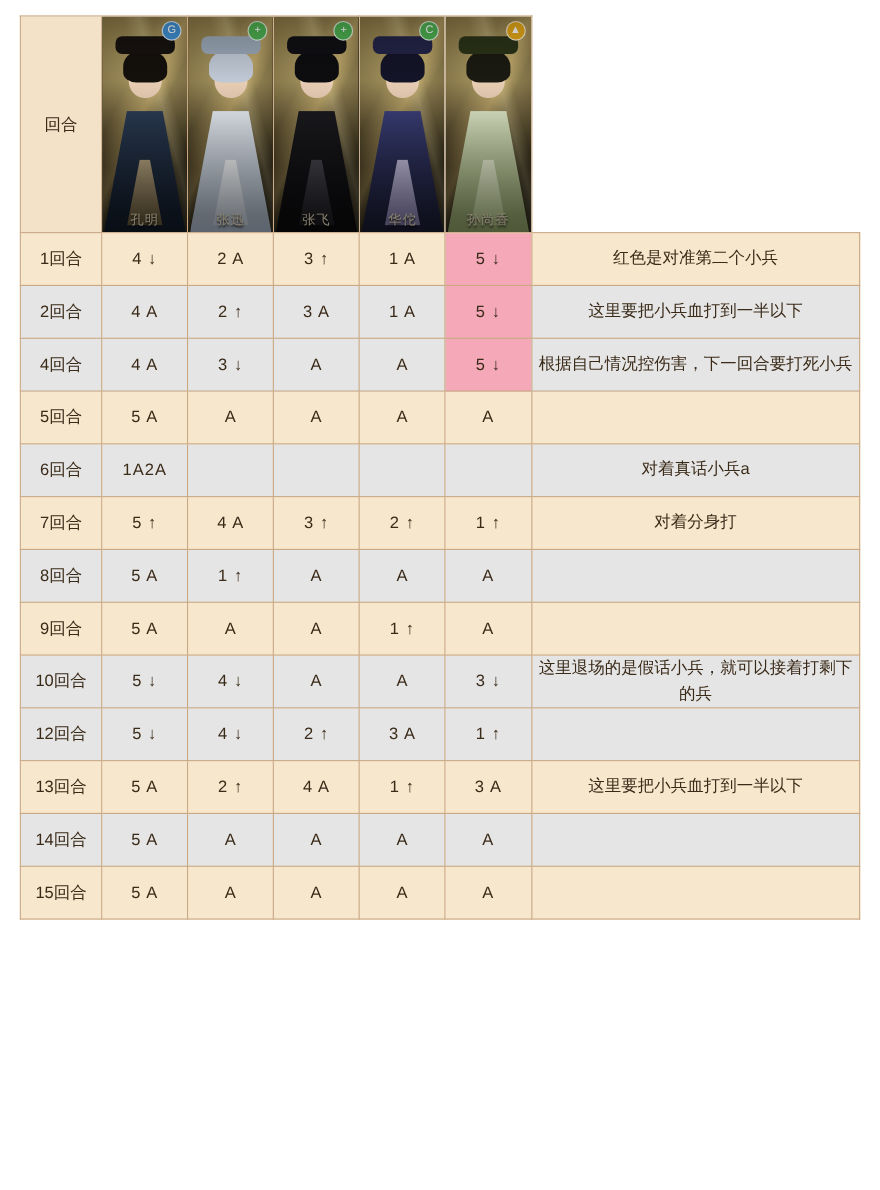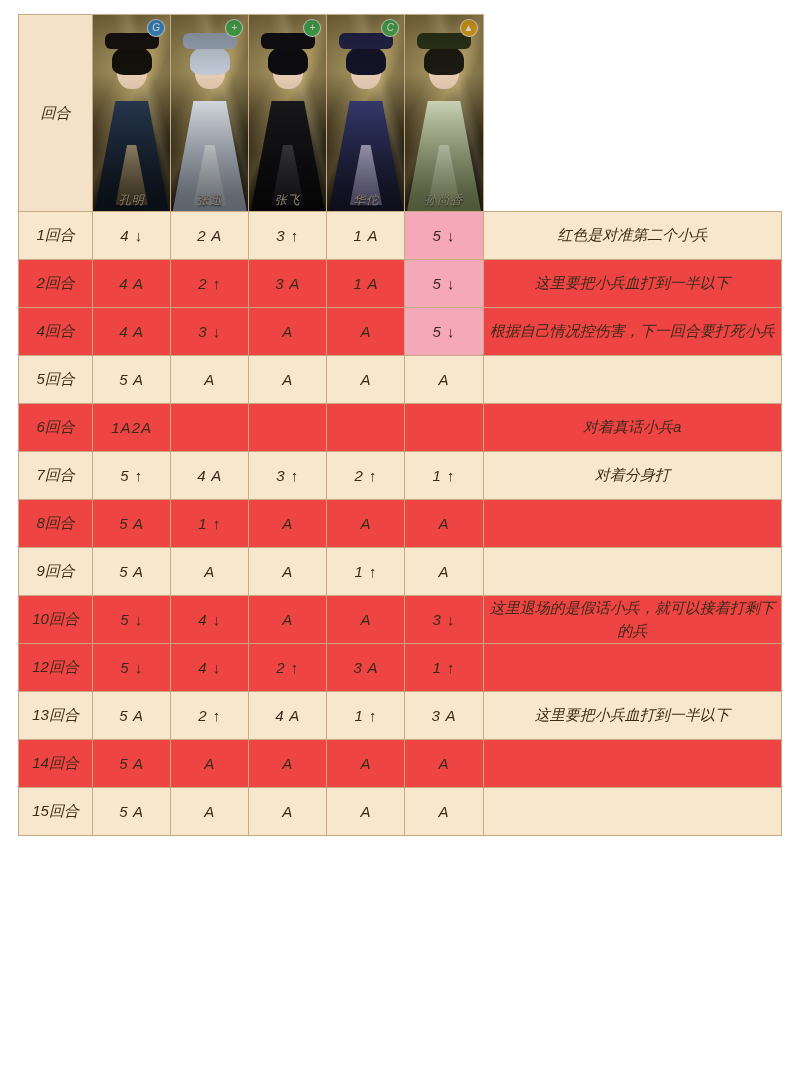--- a/index.html
+++ b/index.html
@@ -13,21 +13,20 @@
     font-family: "Liberation Sans", sans-serif;
     overflow: hidden;
   }
   .sheet {
     position: absolute;
     left: 18px;
     top: 14px;
     width: 764px;
     border-collapse: collapse;
     table-layout: fixed;
-    font-style: italic;
   }
   table.grid {
     border-collapse: collapse;
     table-layout: fixed;
     width: 764px;
   }
   table.grid td {
     border: 1px solid #c9a882;
     padding: 0;
     text-align: center;
@@ -155,21 +154,21 @@
     letter-spacing: 1px;
   }
   td.note {
     font-size: 14px;
     line-height: 1.5;
     padding: 6px 10px;
     color: #3a2a18;
     margin-left: 46px;
   }
   tr.light td { background: #f7e7cd; text-align: center; }
-  tr.dark td  { background: #ef4444; }
+  tr.dark td  { background: #e5e5e5; }
   td.hi {
     background: #f4a8b8 !important;
   }
   .cellwrap { display: block; padding: 14px 2px; }
 </style>
 </head>
 <body>
 
 <div class="sheet">
   <table class="grid">

